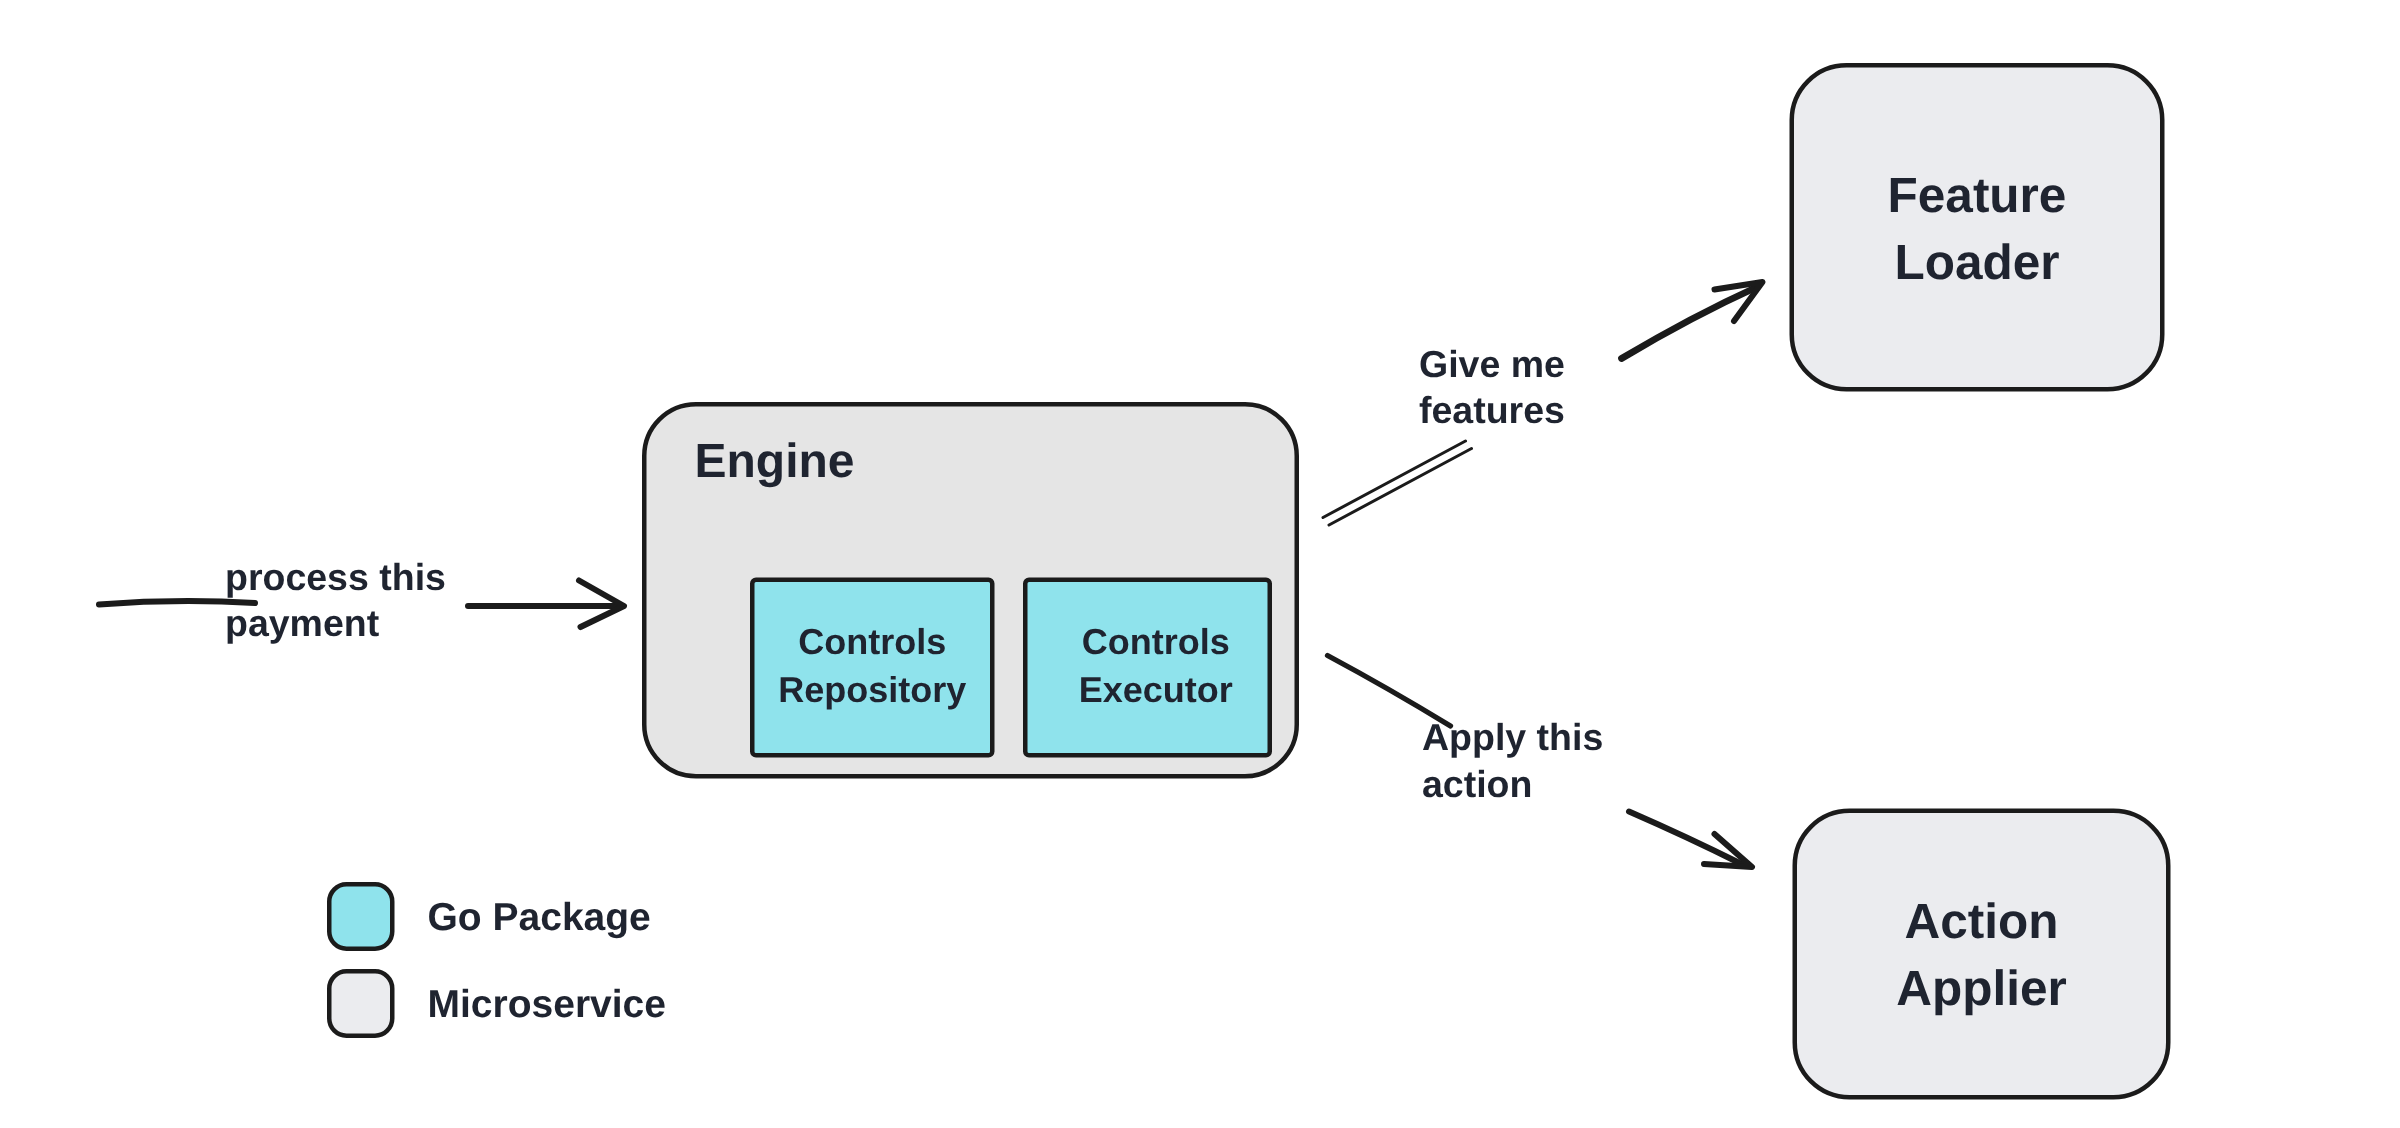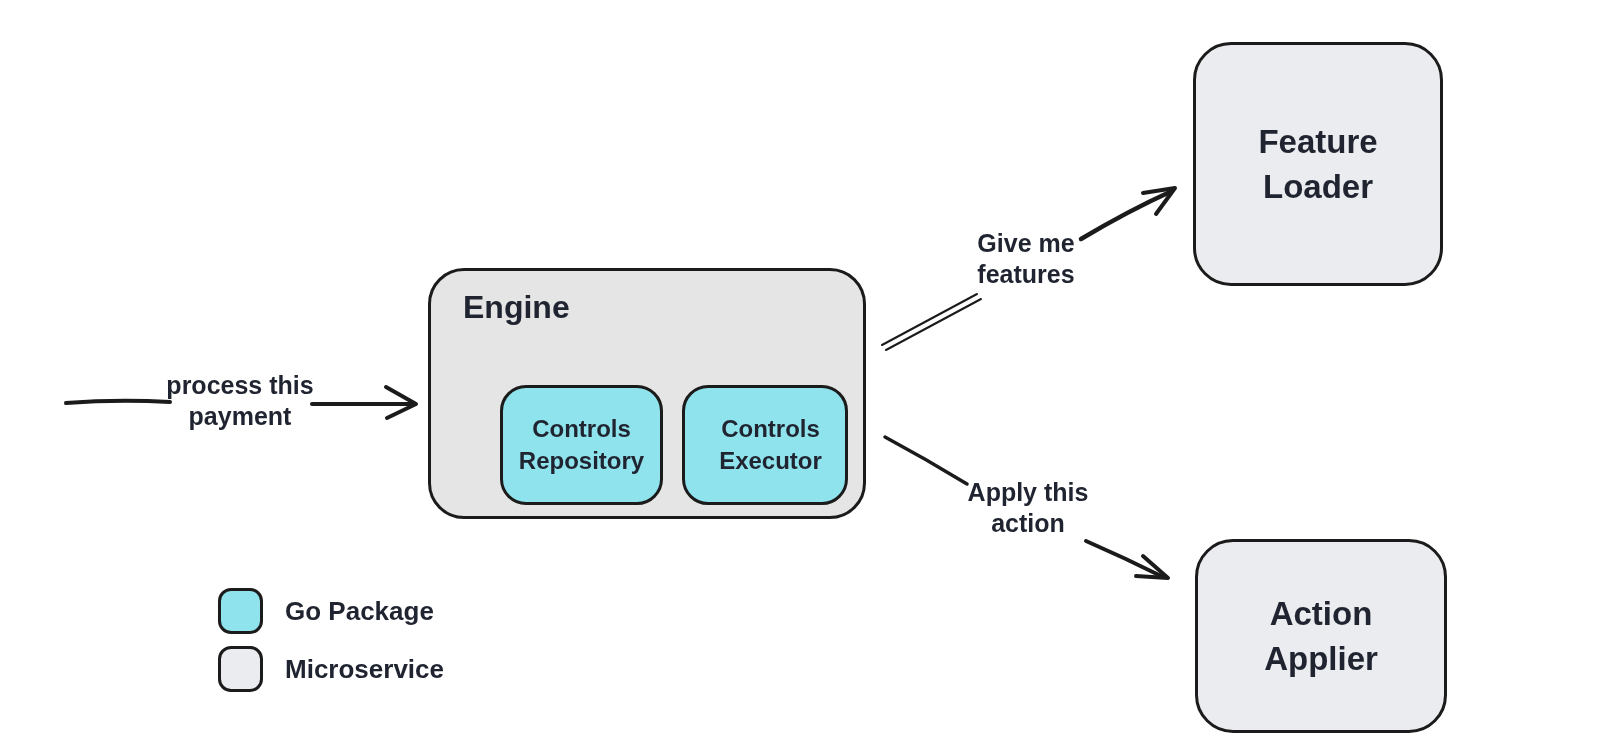--- a/index.html
+++ b/index.html
@@ -52,37 +52,37 @@
   .engine-title {
     position: absolute;
     left: 32px; top: 18px;
     font-size: 32px;
     font-weight: 600;
   }
   .subnode {
     position: absolute;
     box-sizing: border-box;
     border: 3px solid #1b1b1b;
-    border-radius: 26px;
+    border-radius: 4px;
     display: flex;
     align-items: center;
     justify-content: center;
     text-align: center;
     font-size: 24px;
     font-weight: 600;
     line-height: 32px;
   }
   .subnode .node-label { width: 150px; }
   .subnode-repo { left: 69px; top: 114px; width: 163px; height: 120px; }
   .subnode-exec { left: 251px; top: 114px; width: 166px; height: 120px; }
-  .feature-loader { left: 1193px; top: 42px;  width: 250px; height: 244px; }
+  .feature-loader { left: 1193px; top: 42px;  width: 250px; height: 219px; }
   .action-applier { left: 1195px; top: 523px; width: 252px; height: 194px; margin-top: 16px; }
   .edge-label {
     position: absolute;
-    text-align: center;
+    text-align: left;
     font-size: 25px;
     font-weight: 600;
     line-height: 31px;
     color: #1f2430;
   }
   .edge-label-process { left: 150px; top: 370px; width: 180px; }
   .edge-label-features { left: 946px; top: 228px; width: 160px; }
   .edge-label-action   { left: 948px; top: 477px; width: 160px; }
   .legend-row {
     position: absolute;

